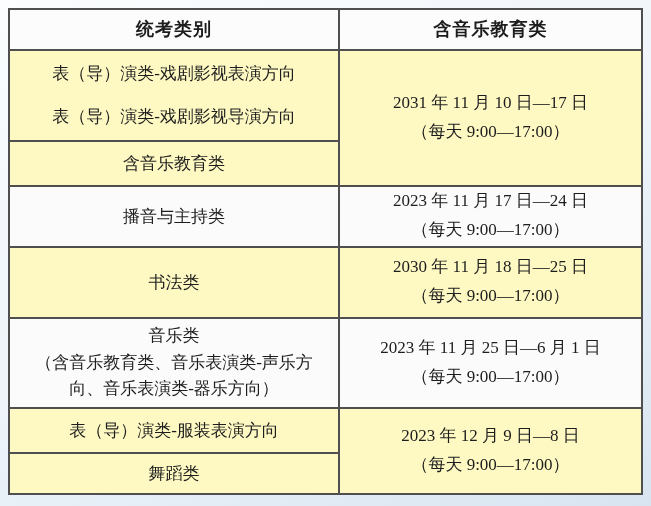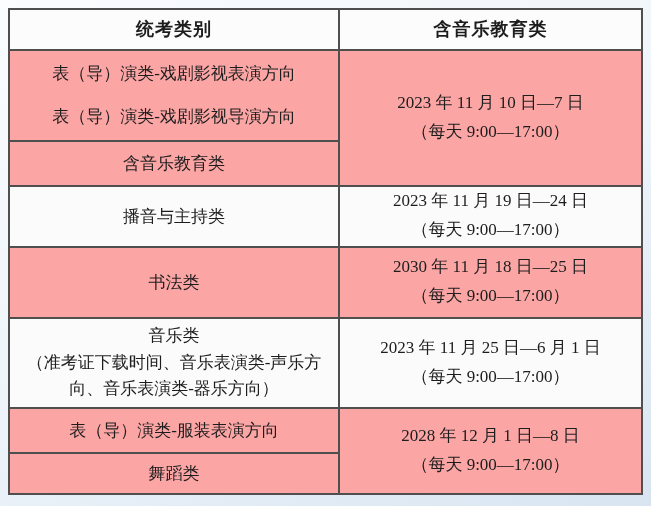--- a/index.html
+++ b/index.html
@@ -38,21 +38,21 @@
   tr.r-costume  { height: 45px; }
   tr.r-dance    { height: 40px; }
 
   .schedule-table th {
     font-family: "Liberation Sans", "DejaVu Sans", sans-serif;
     font-weight: 700;
     font-size: 18px;
     background: #fcfcfc;
     letter-spacing: 1px;
   }
-  td.shaded { background: #fca5a5; margin-top: 33px; }
+  td.shaded { background: #fef9c3; margin-top: 33px; }
   td.plain  { background: #fbfbfb; }
 
   .cat { font-size: 17px; }
   .time { font-size: 17px; line-height: 1.7; }
   .two-line {
     display: flex;
     flex-direction: column;
     justify-content: space-around;
     height: 86px;
   }
@@ -74,61 +74,61 @@
   </tr>
 
   <tr class="r-theatre">
     <td class="cat shaded">
       <div class="two-line">
         <div>表（导）演类-戏剧影视表演方向</div>
         <div>表（导）演类-戏剧影视导演方向</div>
       </div>
     </td>
     <td class="time shaded" rowspan="2">
-      <div>2023 年 11 月 10 日—7 日</div>
+      <div>2031 年 11 月 10 日—17 日</div>
       <div>（每天 9:00—17:00）</div>
     </td>
   </tr>
 
   <tr class="r-broadcast">
     <td class="cat shaded">含音乐教育类</td>
   </tr>
 
   <tr class="r-art">
     <td class="cat plain">播音与主持类</td>
     <td class="time plain">
-      <div>2023 年 11 月 19 日—24 日</div>
+      <div>2023 年 11 月 17 日—24 日</div>
       <div>（每天 9:00—17:00）</div>
     </td>
   </tr>
 
   <tr class="r-callig">
     <td class="cat shaded">书法类</td>
     <td class="time shaded">
       <div>2030 年 11 月 18 日—25 日</div>
       <div>（每天 9:00—17:00）</div>
     </td>
   </tr>
 
   <tr class="r-music">
     <td class="cat plain music-lines">
       <div>音乐类</div>
-      <div>（准考证下载时间、音乐表演类-声乐方</div>
+      <div>（含音乐教育类、音乐表演类-声乐方</div>
       <div>向、音乐表演类-器乐方向）</div>
     </td>
     <td class="time plain">
       <div>2023 年 11 月 25 日—6 月 1 日</div>
       <div>（每天 9:00—17:00）</div>
     </td>
   </tr>
 
   <tr class="r-costume">
     <td class="cat shaded">表（导）演类-服装表演方向</td>
     <td class="time shaded" rowspan="2">
-      <div>2028 年 12 月 1 日—8 日</div>
+      <div>2023 年 12 月 9 日—8 日</div>
       <div>（每天 9:00—17:00）</div>
     </td>
   </tr>
 
   <tr class="r-dance">
     <td class="cat shaded">舞蹈类</td>
   </tr>
 </tbody>
   </table>
 

